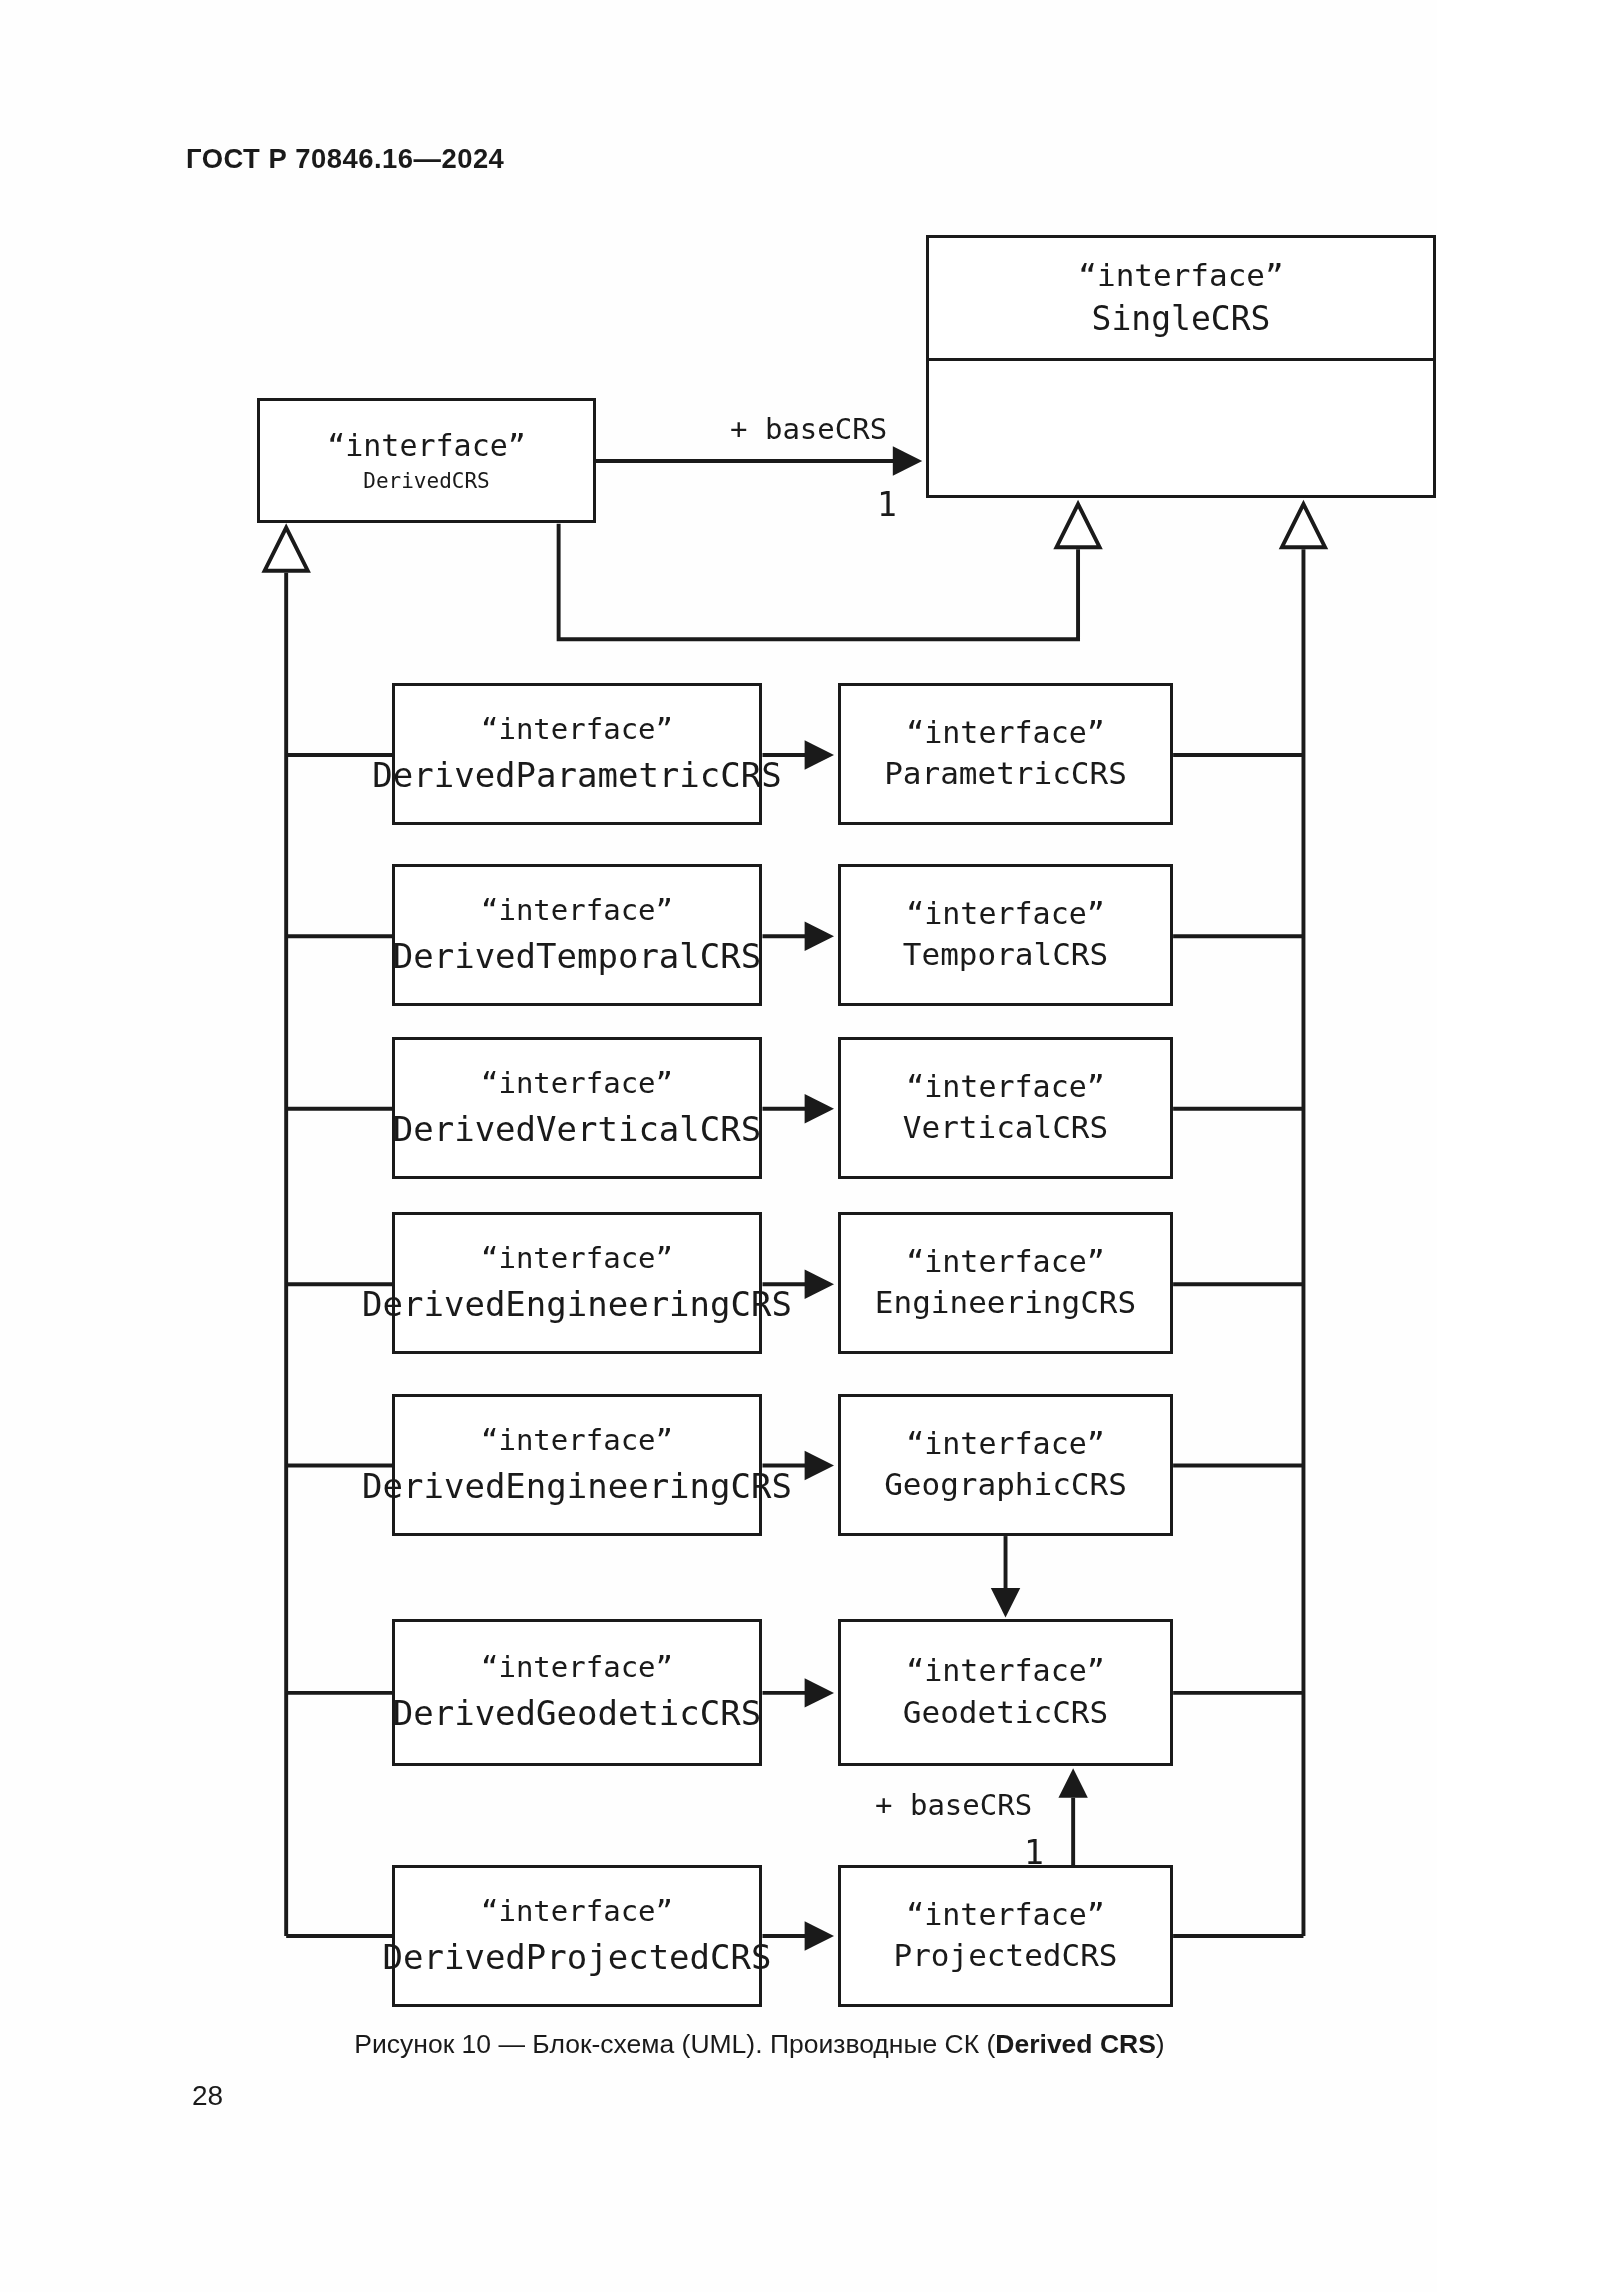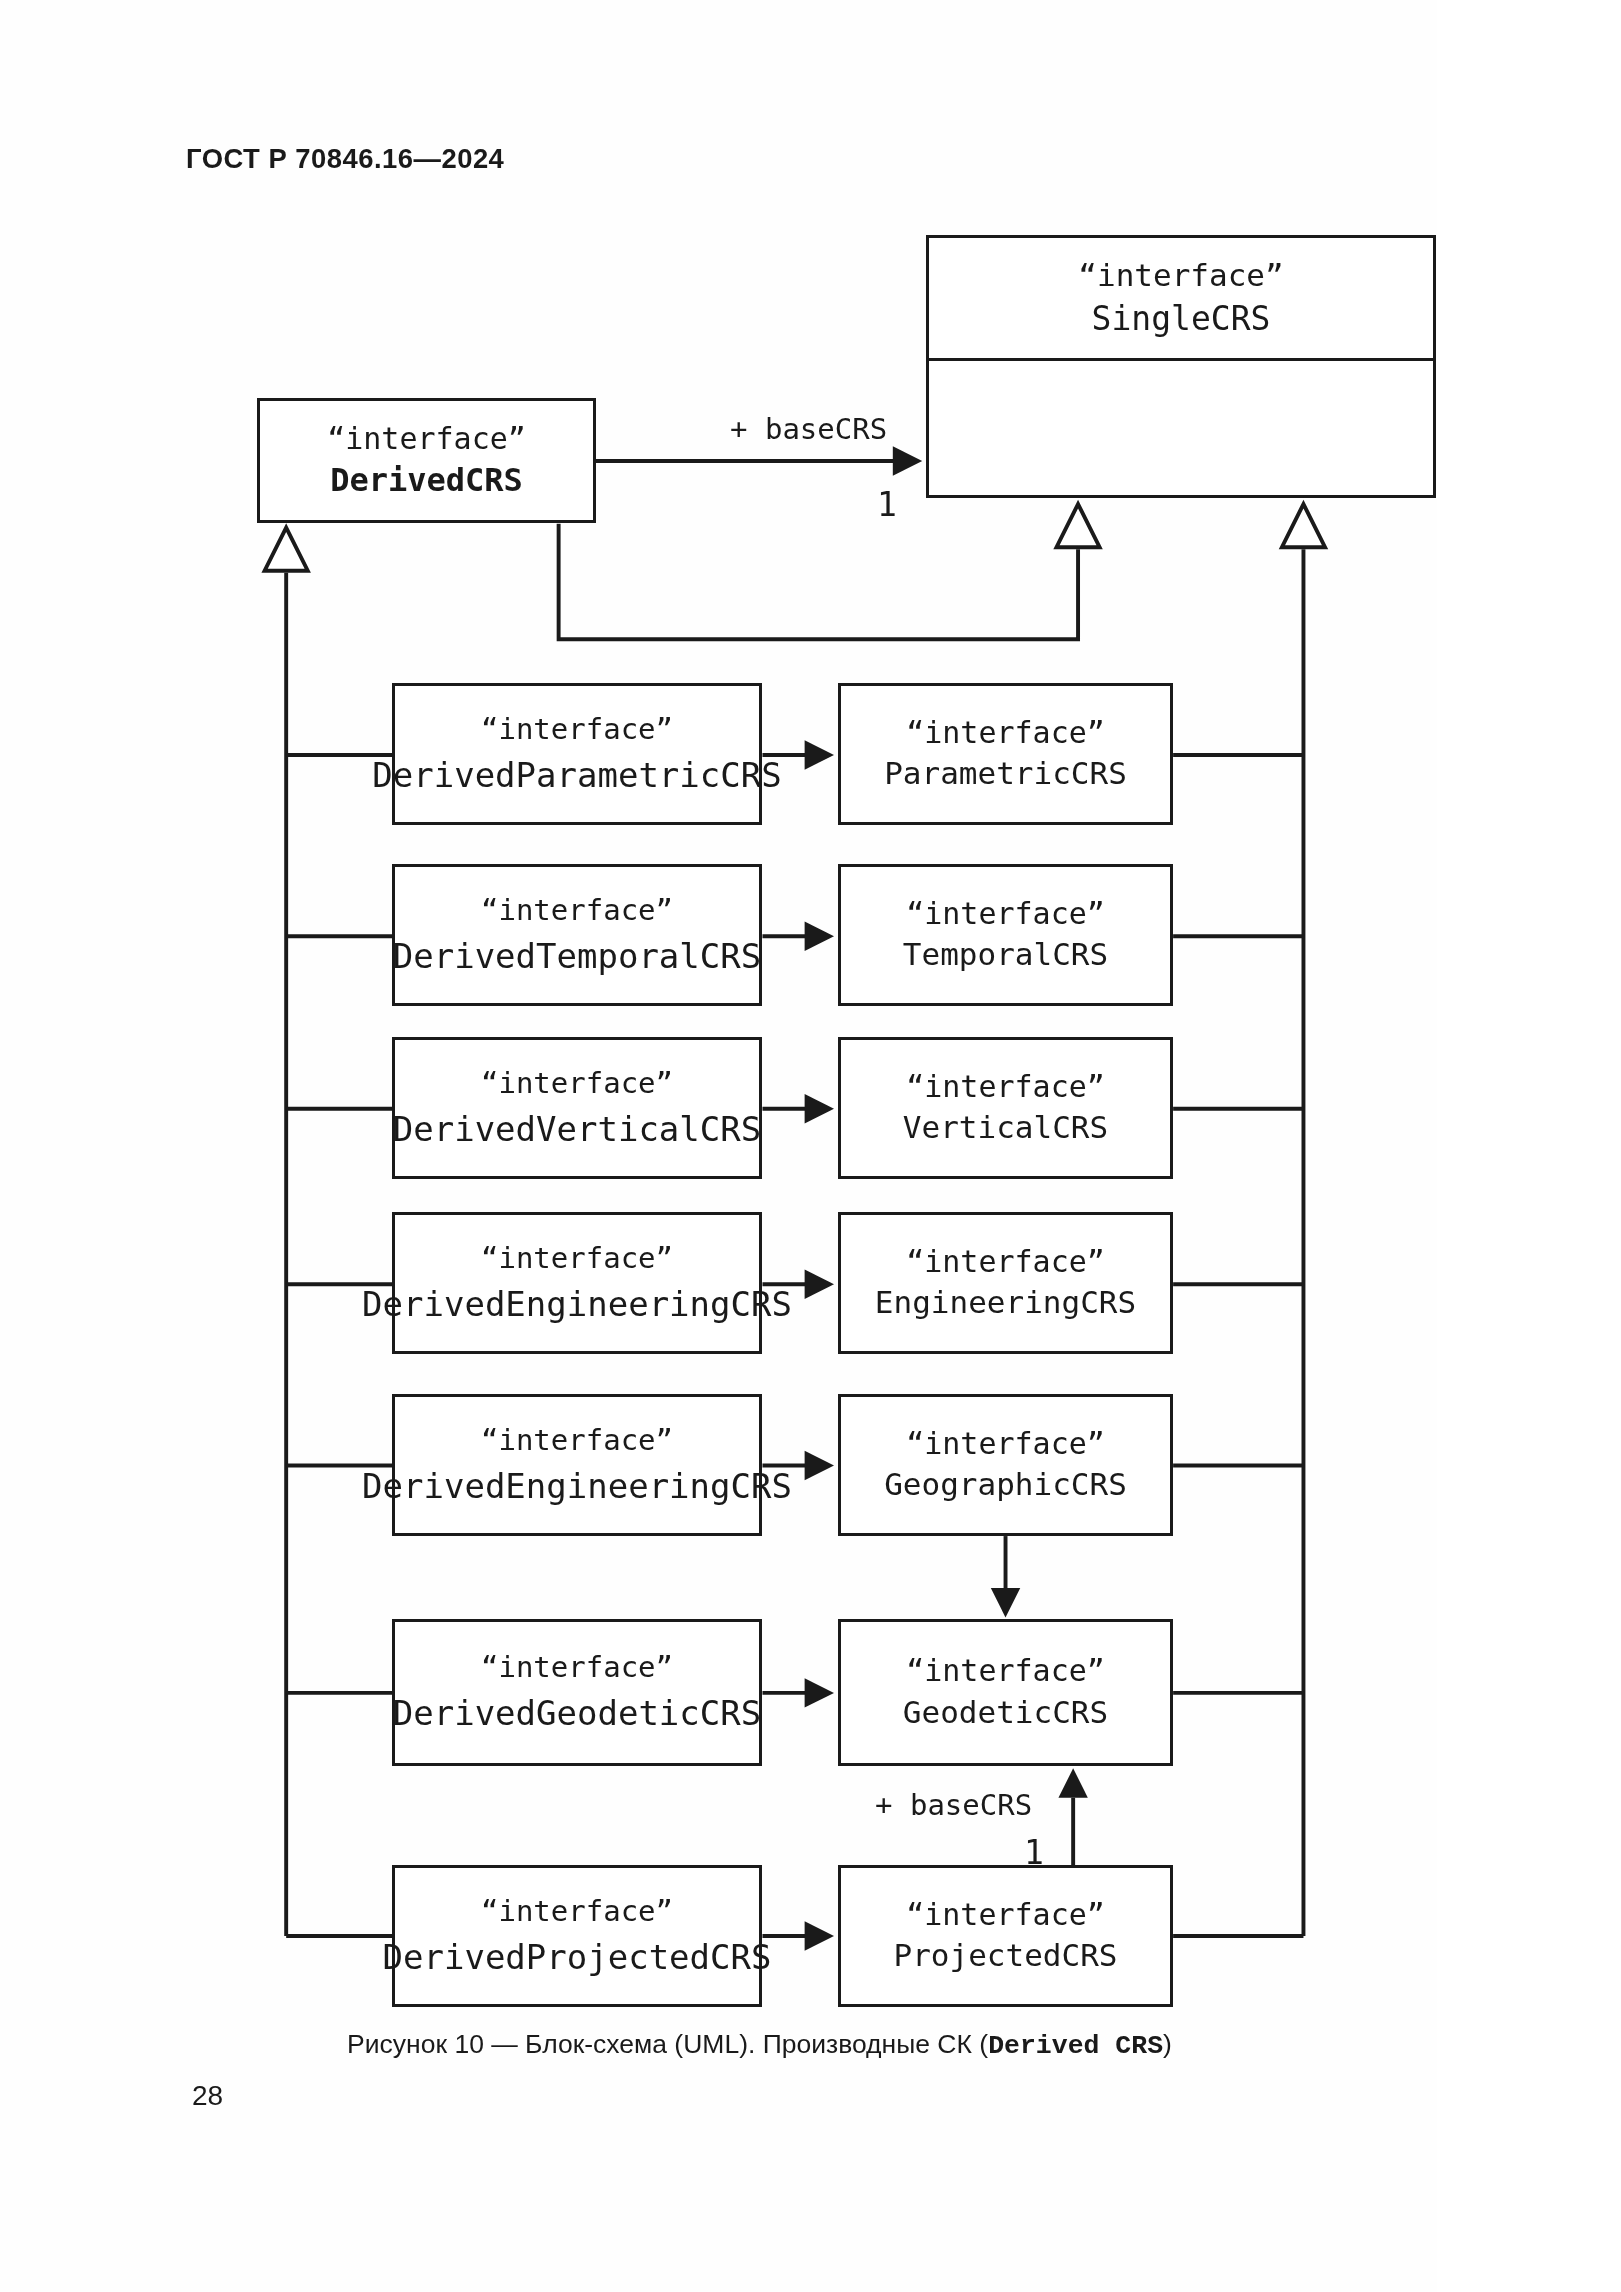--- a/index.html
+++ b/index.html
@@ -16,32 +16,32 @@
     font-size:27.4px; font-weight:bold; letter-spacing:0.5px;
   }
   .page-number {
     position:absolute; left:192px; top:2080px; font-size:28px;
   }
   .caption {
     position:absolute; left:0; right:0; top:2029px;
     text-align:center; font-size:26.5px; transform:translateX(41px);
     white-space:nowrap;
   }
-  .caption b { font-weight:bold;font-family:Liberation Mono, monospace; }
+  .caption b { font-weight:bold; }
 
   svg.connectors { position:absolute; left:0; top:0; }
 
   .uml-box {
     position:absolute; border:3.9px solid #1a1a1a; background:#ffffff;
     display:flex; flex-direction:column; align-items:center; justify-content:center;
     font-family:"DejaVu Sans Mono", monospace; text-align:left; line-height:1.35;
   }
   .box-derivedcrs { left:257px; top:398px; width:339px; height:125px; }
   .box-derivedcrs .stereo { font-size:30px; }
-  .box-derivedcrs .bname  { font-size:32px;font-weight:bold; }
+  .box-derivedcrs .bname  { font-size:21px; }
 
   .box-singlecrs {
     left:926px; top:235px; width:510px; height:263px;
     padding:0; justify-content:flex-start; align-items:stretch;
   }
   .box-singlecrs .title-compartment {
     height:123px; border-bottom:3.9px solid #1a1a1a;
     display:flex; flex-direction:column; align-items:center; justify-content:center;
     line-height:1.35;
   }

